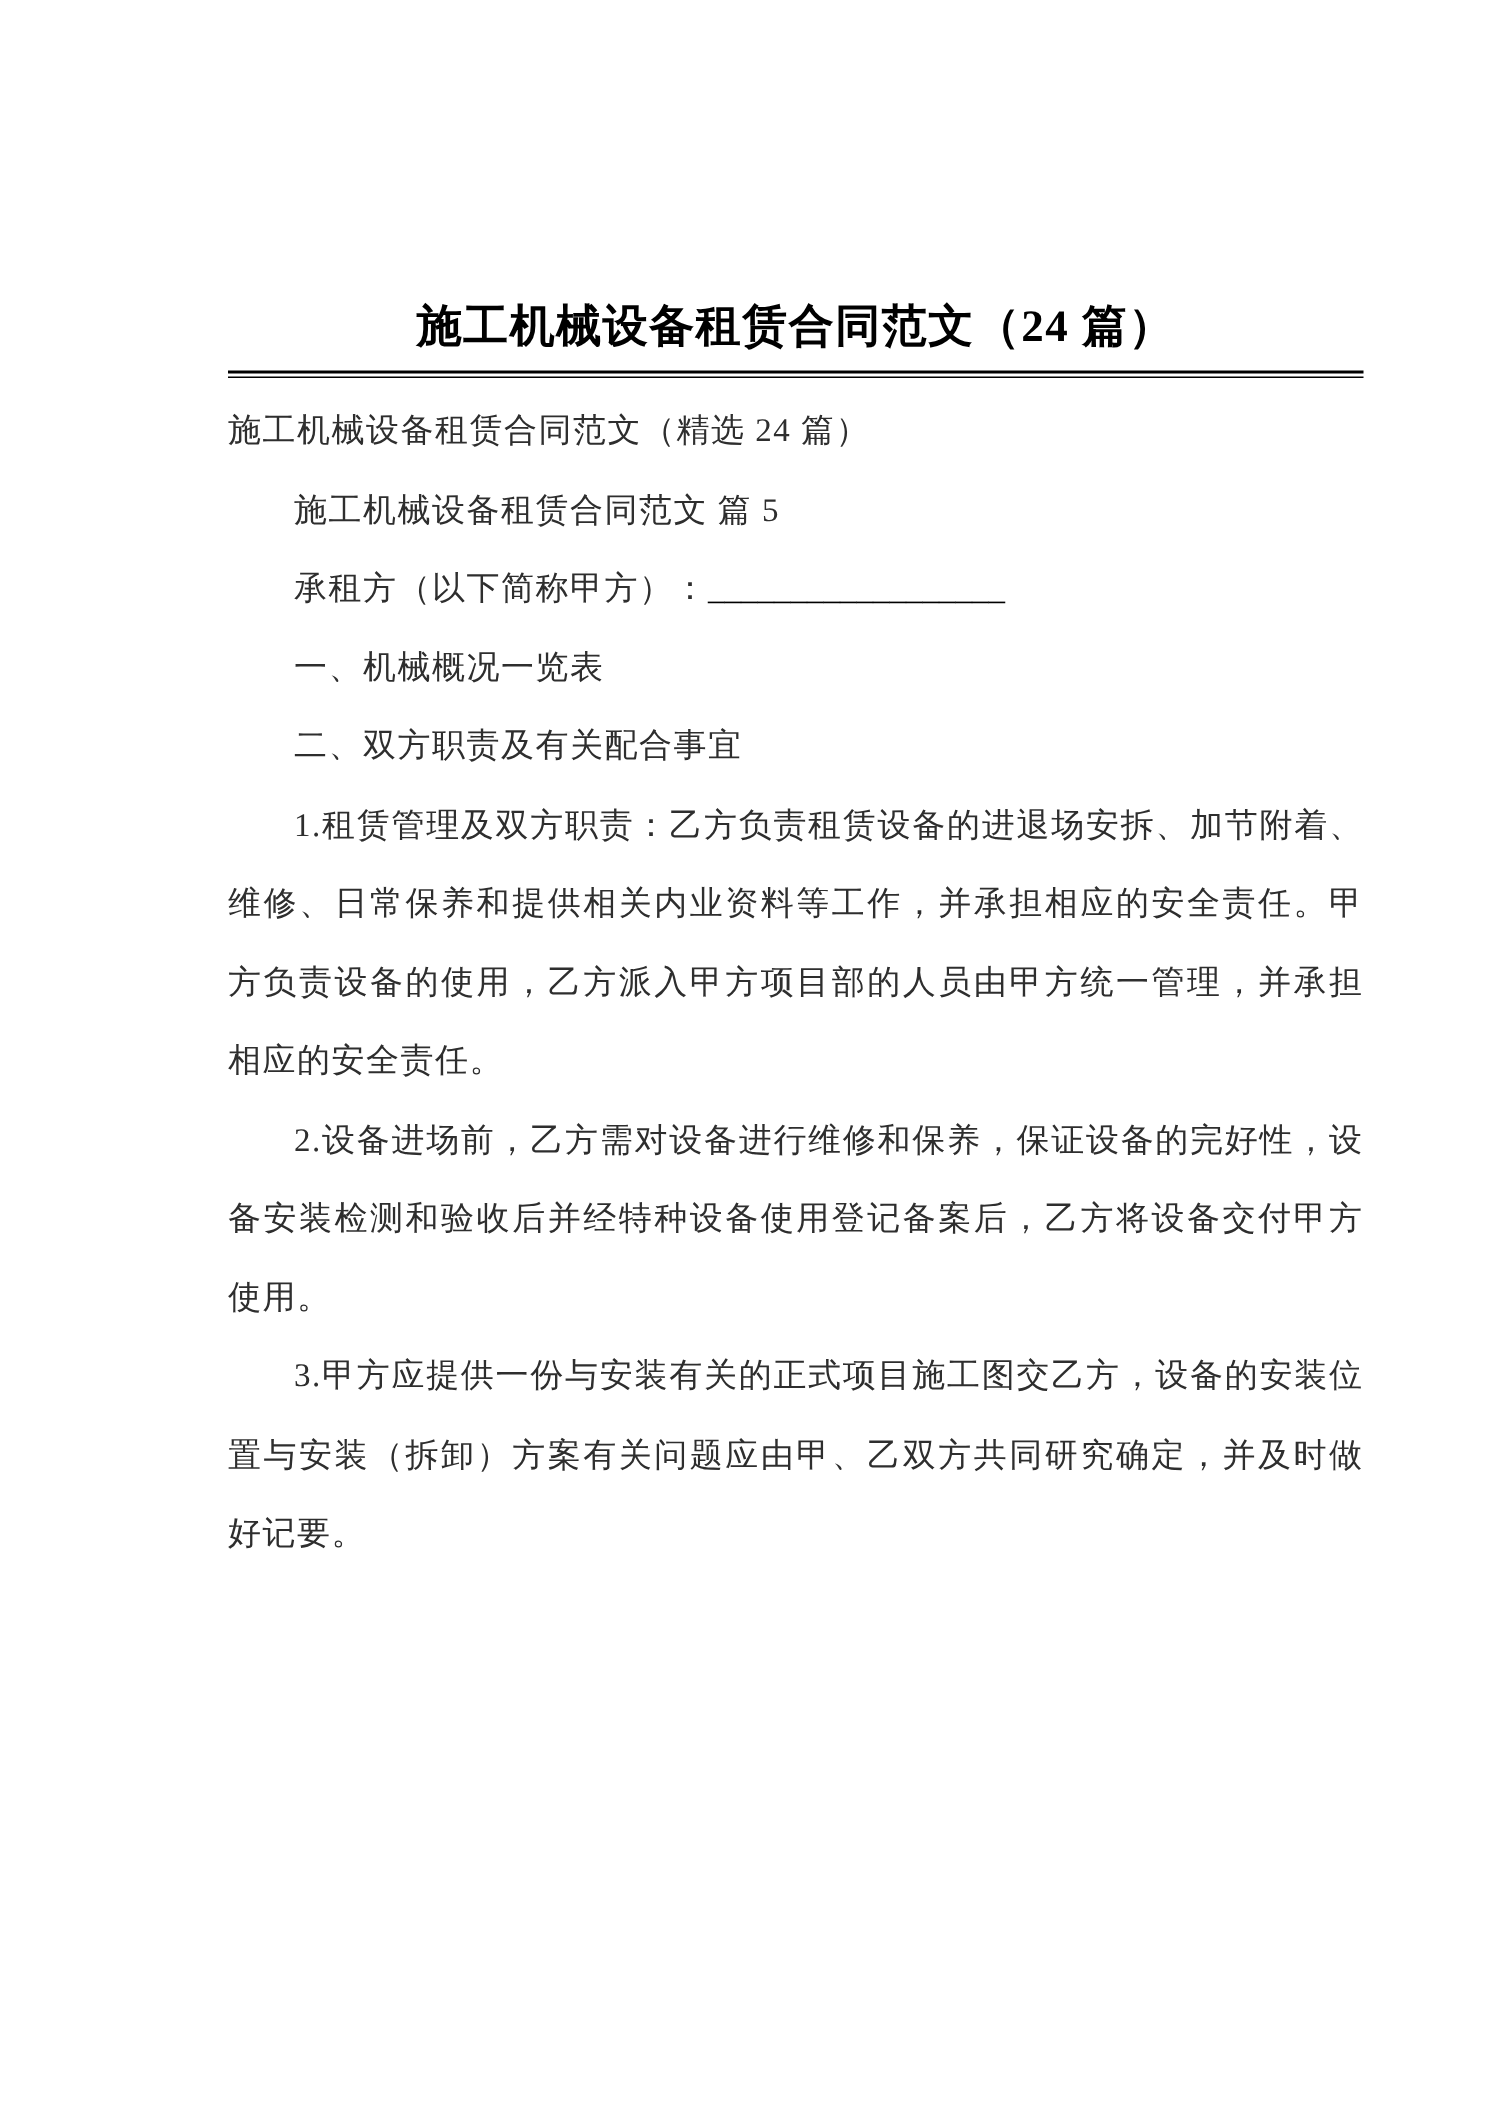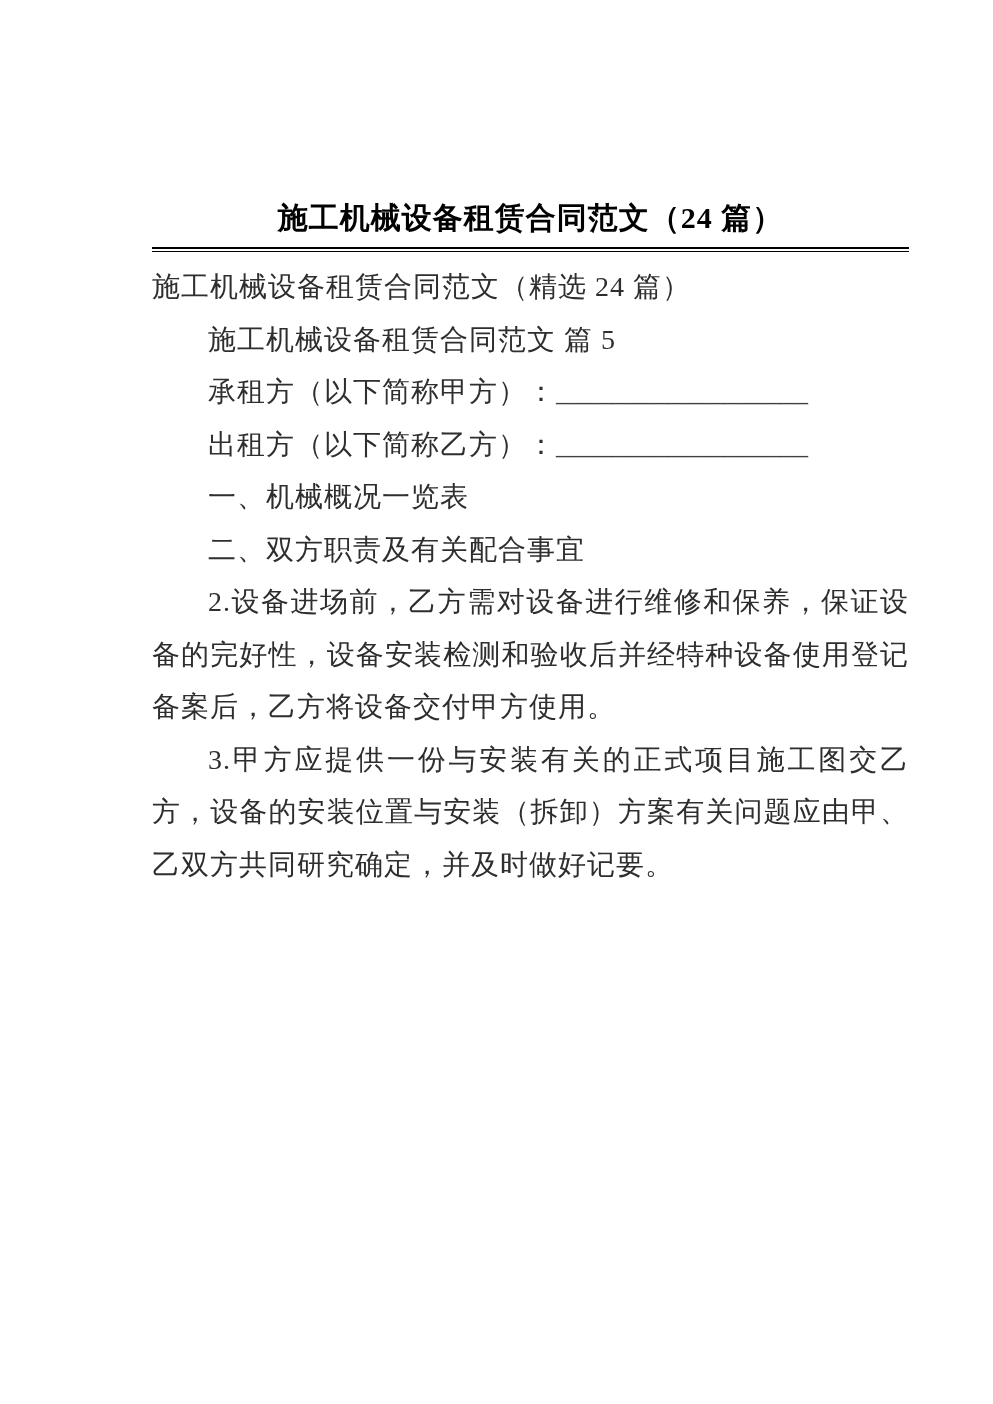--- a/index.html
+++ b/index.html
@@ -30,34 +30,34 @@
     letter-spacing: 1px;
   }
   .title-rule {
     margin-top: 9px;
     height: 2px;
     border-top: 2px solid #000000;
     border-bottom: 1px solid #000000;
   }
   .para {
     margin: 0;
-    font-size: 28px;
+    font-size: 22px;
     line-height: 52.5px;
     letter-spacing: 1px;
     text-align: justify;
     text-justify: inter-ideograph;
   }
   .para.first {
     margin-top: 9px;
   }
   .indent {
     text-indent: 2em;
   }
   .blank {
-    color: #404040;
+    color: #000000;
     letter-spacing: 0;
     white-space: nowrap;
     font-style: italic;
   }
 </style>
 </head>
 <body>
 
 <div class="page">
   <div class="doc">
@@ -65,26 +65,26 @@
     <h1 class="doc-title">施工机械设备租赁合同范文（24 篇）</h1>
 
     <div class="title-rule"></div>
 
     <p class="para first">施工机械设备租赁合同范文（精选 24 篇）</p>
 
     <p class="para indent">施工机械设备租赁合同范文 篇 5</p>
 
     <p class="para indent"><span>承租方（以下简称甲方）：</span><span class="blank">__________________</span></p>
 
-    <p class="para indent"><span>出租方（以下简称乙方）：</span><span class="blank">__________________</span></p>
 
 
     <p class="para indent">一、机械概况一览表</p>
 
     <p class="para indent">二、双方职责及有关配合事宜</p>
 
+    <p class="para indent">1.租赁管理及双方职责：乙方负责租赁设备的进退场安拆、加节附着、维修、日常保养和提供相关内业资料等工作，并承担相应的安全责任。甲方负责设备的使用，乙方派入甲方项目部的人员由甲方统一管理，并承担相应的安全责任。</p>
 
     <p class="para indent">2.设备进场前，乙方需对设备进行维修和保养，保证设备的完好性，设备安装检测和验收后并经特种设备使用登记备案后，乙方将设备交付甲方使用。</p>
 
     <p class="para indent">3.甲方应提供一份与安装有关的正式项目施工图交乙方，设备的安装位置与安装（拆卸）方案有关问题应由甲、乙双方共同研究确定，并及时做好记要。</p>
 
   </div>
 </div>
 
 </body></html>

